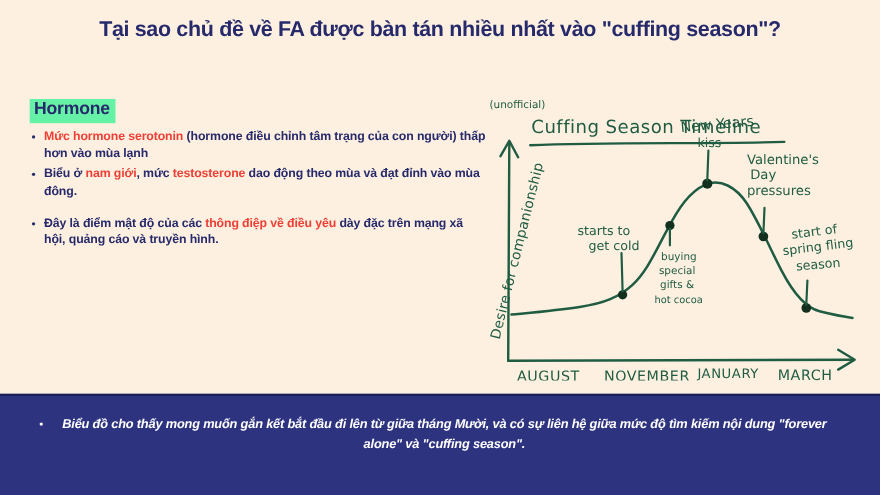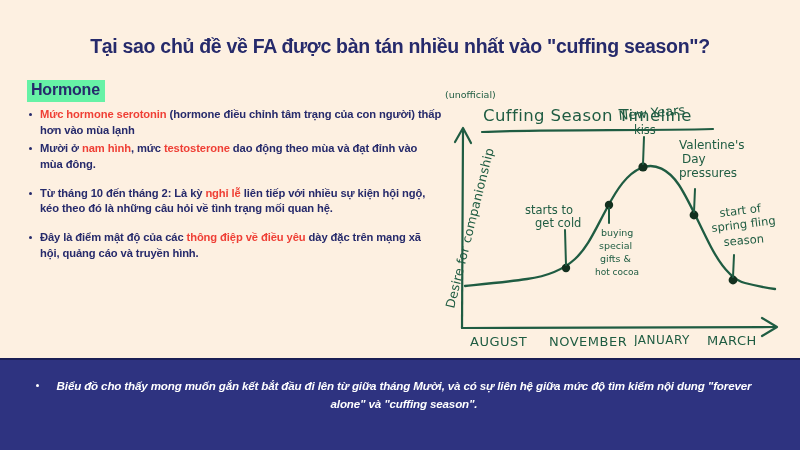--- a/index.html
+++ b/index.html
@@ -18,35 +18,35 @@
     position: relative;
     width: 800px;
     height: 450px;
     background: #fdf0e1;
   }
 
   
   .headline {
     position: absolute;
     left: 0;
-    top: 35px;
+    top: 16px;
     width: 800px;
     text-align: center;
     font-size: 19.5px;
     font-weight: bold;
     color: #262a6b;
     letter-spacing: -0.3px;
     line-height: 1.2;
   }
 
   
   .left-col {
     position: absolute;
     left: 27px;
-    top: 80px;
+    top: 90px;
     width: 415px;
   }
   .section { margin-bottom: 13px; }
   .section:last-child { margin-bottom: 0; }
 
   .sec-head {
     display: inline-block;
     background: #66f2a6;
     color: #262a6b;
     font-size: 16px;
@@ -145,31 +145,26 @@
 
   <div class="left-col">
 
     <div class="section">
       <div class="sec-head">Hormone</div>
       <ul class="bullets">
         <li>
           <span class="hl-red">Mức hormone serotonin</span><span> (hormone điều chỉnh tâm trạng của con người) thấp hơn vào mùa lạnh</span>
         </li>
         <li>
-          <span>Mười ở </span><span class="hl-red">nam hình</span><span>, mức </span><span class="hl-red">testosterone</span><span> dao động theo mùa và đạt đỉnh vào mùa đông.</span>
+          <span>Biểu ở </span><span class="hl-red">nam giới</span><span>, mức </span><span class="hl-red">testosterone</span><span> dao động theo mùa và đạt đỉnh vào mùa đông.</span>
         </li>
       </ul>
     </div>
 
     <div class="section">
-      <ul class="bullets">
-        <li>
-          <span>Từ tháng 10 đến tháng 2: Là kỳ </span><span class="hl-red">nghỉ lễ</span><span> liên tiếp với nhiều sự kiện hội ngộ, kéo theo đó là những câu hỏi về tình trạng mối quan hệ.</span>
-        </li>
-      </ul>
     </div>
 
     <div class="section">
       <ul class="bullets">
         <li>
           <span>Đây là điểm mật độ của các </span><span class="hl-red">thông điệp về điều yêu</span><span> dày đặc trên mạng xã hội, quảng cáo và truyền hình.</span>
         </li>
       </ul>
     </div>
 

